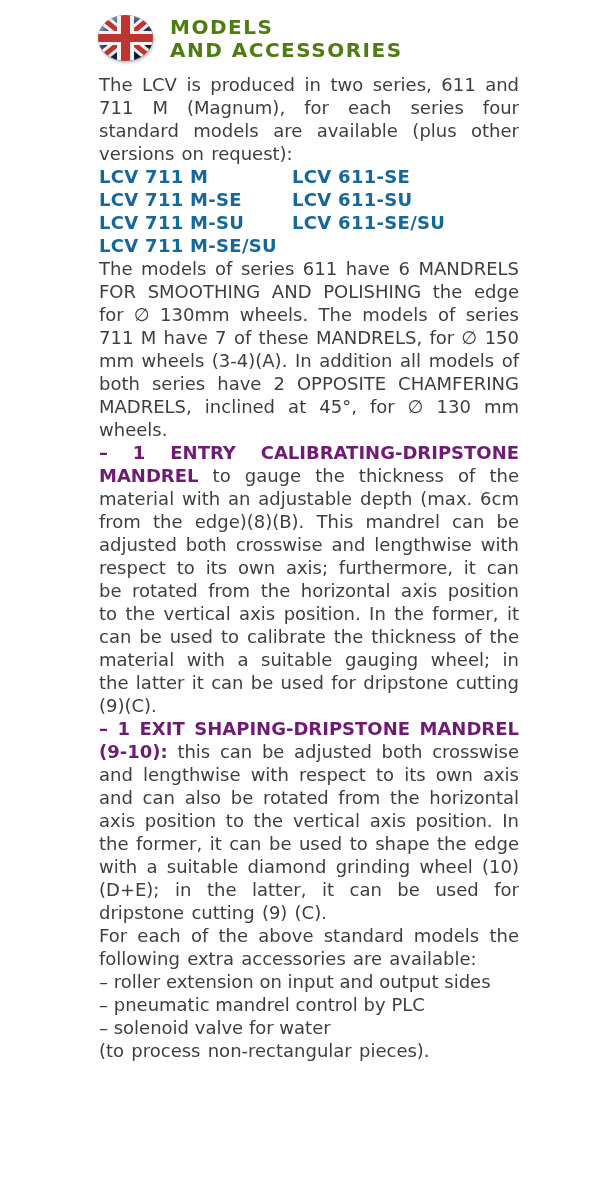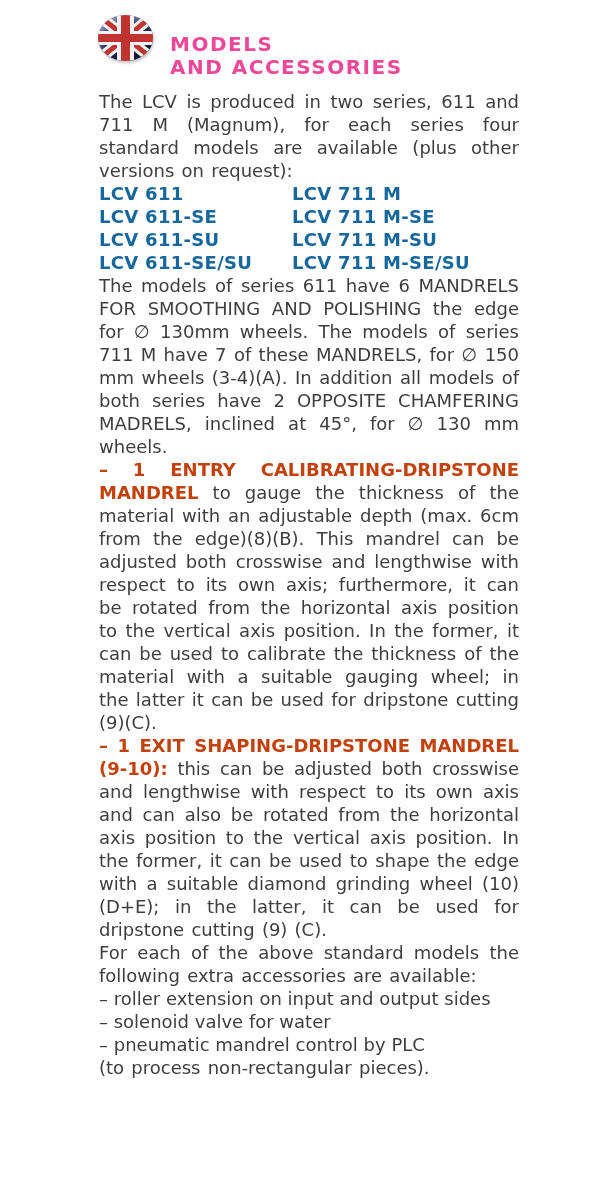--- a/index.html
+++ b/index.html
@@ -13,27 +13,27 @@
                    1px 2px 3px rgba(0,0,0,.25);}
   .bar{position:absolute;}
   .dw{width:92px;height:11px;left:-18px;top:17px;background:#f3f3f3;}
   .dr{width:92px;height:5px;left:-18px;top:20px;background:#bf3430;}
   .r1{transform:rotate(39deg);}
   .r2{transform:rotate(-39deg);}
   .vw{left:19px;top:0;width:17px;height:46px;background:#f3f3f3;}
   .hw{left:0;top:16px;width:55px;height:14px;background:#f3f3f3;}
   .vr{left:23px;top:0;width:9px;height:46px;background:#bf3430;}
   .hr{left:0;top:19px;width:55px;height:8px;background:#bf3430;}
-  .title{margin:18px 0 0 17px;font-weight:bold;font-size:20px;line-height:23px;
-         letter-spacing:1.5px;color:#ec4899;}
+  .title{margin:1px 0 0 17px;font-weight:bold;font-size:20px;line-height:23px;
+         letter-spacing:1.5px;color:#4d7c0f;}
   .title span{display:block;}
   
   .col{margin-left:99px;width:420px;color:#3e3e3e;font-size:18px;line-height:23px;}
   .col p{margin:0;text-align:justify;word-spacing:1.5px;}
-  .lead{color:#c2410c;font-weight:bold;}
+  .lead{color:#701a75;font-weight:bold;}
   .models{display:grid;grid-template-columns:193px 1fr;color:#16689c;font-weight:bold;
           line-height:23px;letter-spacing:.3px;}
   .bullets div{line-height:23px;}
   .noj{text-align:right;}
 </style>
 </head>
 <body>
 
 <div class="page">
 
@@ -52,21 +52,20 @@
       <span>MODELS</span>
       <span>AND ACCESSORIES</span>
     </div>
   </div>
 
   <div class="col">
 
     <p>The LCV is produced in two series, 611 and 711 M (Magnum), for each series four standard models are available (plus other versions on request):</p>
 
     <div class="models">
-      <span>LCV 611</span>
       <span>LCV 711 M</span>
       <span>LCV 611-SE</span>
       <span>LCV 711 M-SE</span>
       <span>LCV 611-SU</span>
       <span>LCV 711 M-SU</span>
       <span>LCV 611-SE/SU</span>
       <span>LCV 711 M-SE/SU</span>
     </div>
 
     <p>The models of series 611 have 6 MANDRELS FOR SMOOTHING AND POLISHING the edge for ∅ 130mm wheels. The models of series 711 M have 7 of these MANDRELS, for ∅ 150 mm wheels (3-4)(A). In addition all models of both series have 2 OPPOSITE CHAMFERING MADRELS, inclined at 45°, for ∅ 130 mm wheels.</p>
@@ -74,20 +73,20 @@
 
     <p><span class="lead">– 1 ENTRY CALIBRATING-DRIPSTONE MANDREL</span><span> to gauge the thickness of the material with an adjustable depth (max. 6cm from the edge)(8)(B). This mandrel can be adjusted both crosswise and lengthwise with respect to its own axis; furthermore, it can be rotated from the horizontal axis position to the vertical axis position. In the former, it can be used to calibrate the thickness of the material with a suitable gauging wheel; in the latter it can be used for dripstone cutting (9)(C).</span></p>
 
 
     <p><span class="lead">– 1 EXIT SHAPING-DRIPSTONE MANDREL (9-10):</span><span> this can be adjusted both crosswise and lengthwise with respect to its own axis and can also be rotated from the horizontal axis position to the vertical axis position. In the former, it can be used to shape the edge with a suitable diamond grinding wheel (10) (D+E); in the latter, it can be used for dripstone cutting (9) (C).</span></p>
 
     <p>For each of the above standard models the following extra accessories are available:</p>
 
     <div class="bullets">
       <div>– roller extension on input and output sides</div>
+      <div>– pneumatic mandrel control by PLC</div>
       <div>– solenoid valve for water</div>
-      <div>– pneumatic mandrel control by PLC</div>
     </div>
 
     <p class="noj">(to process non-rectangular pieces).</p>
 
   </div>
 </div>
 
 </body></html>

